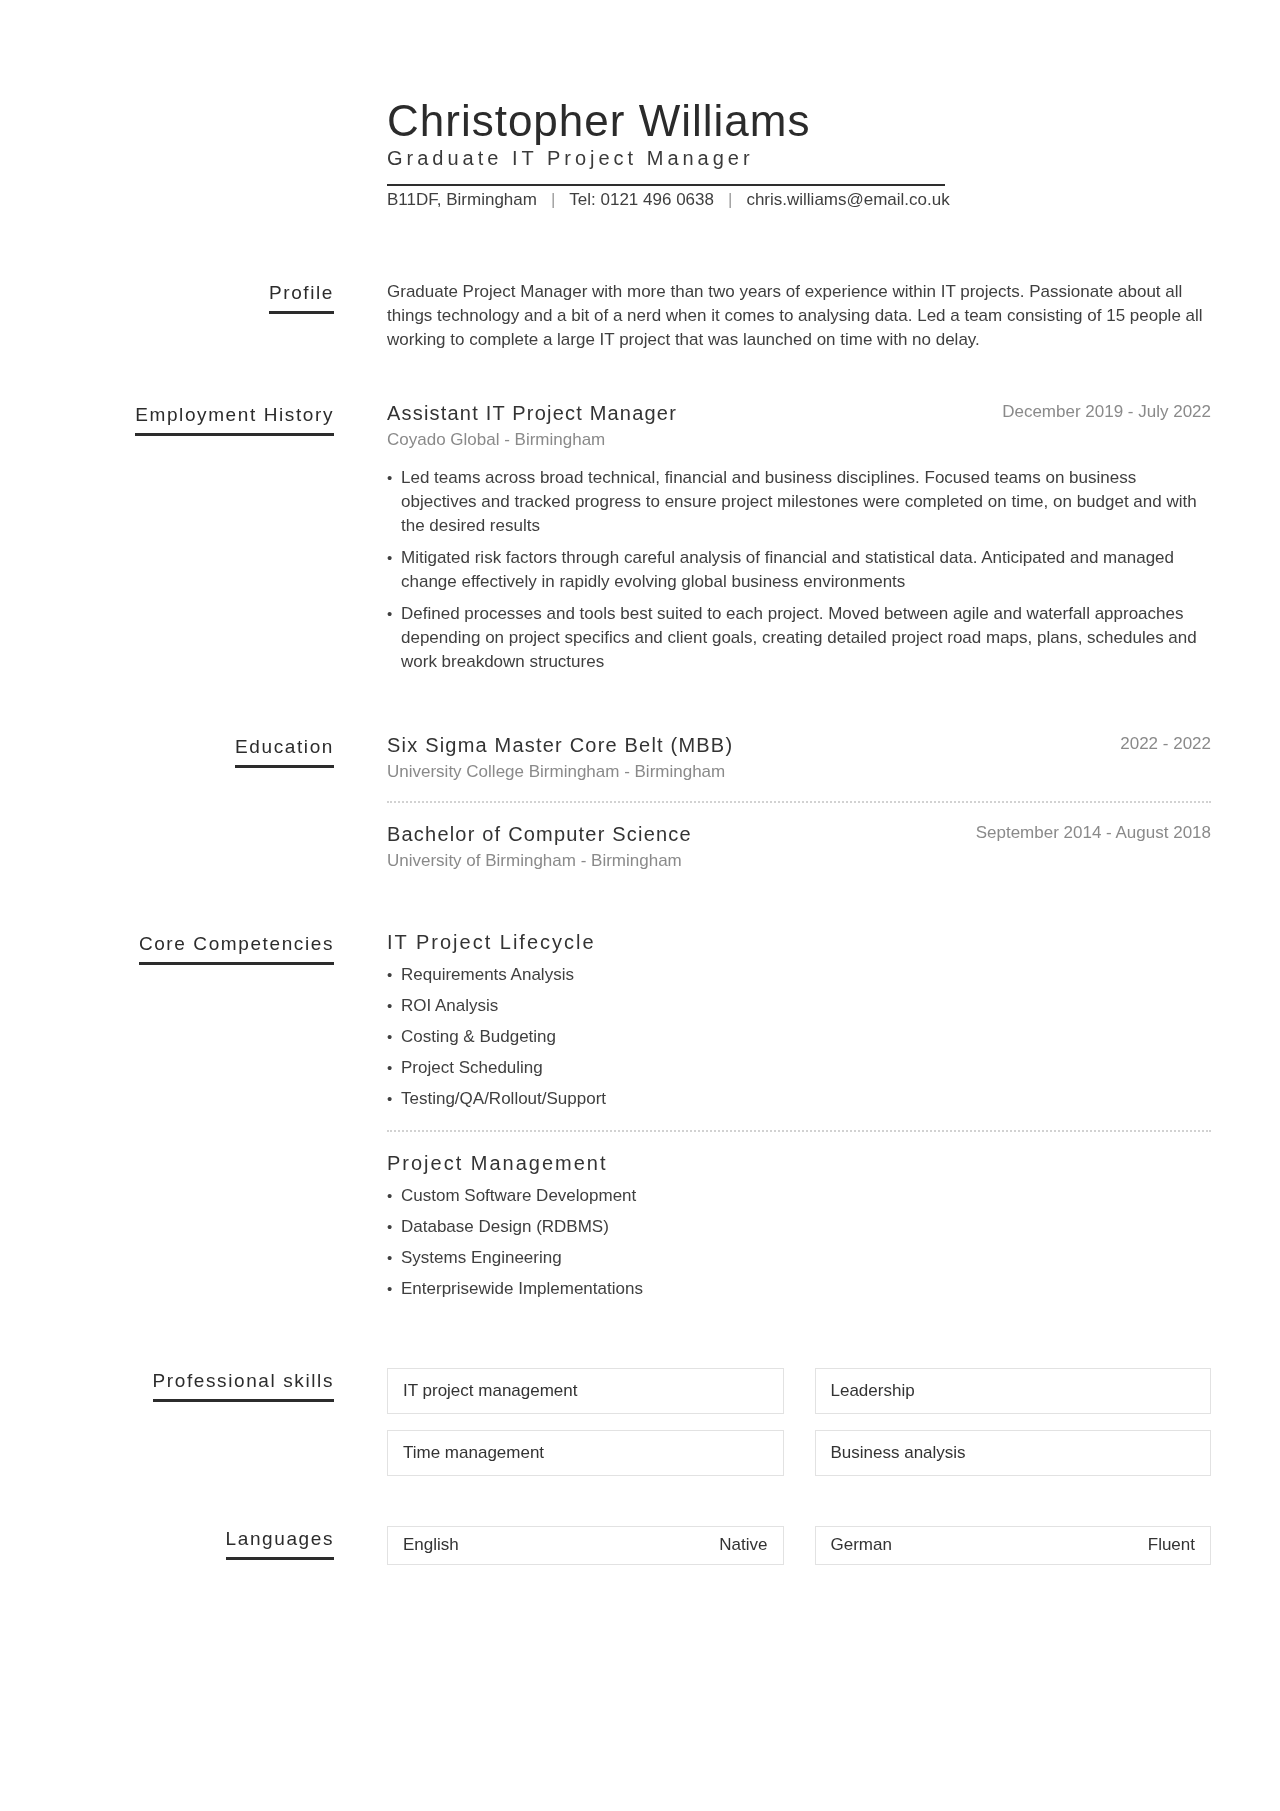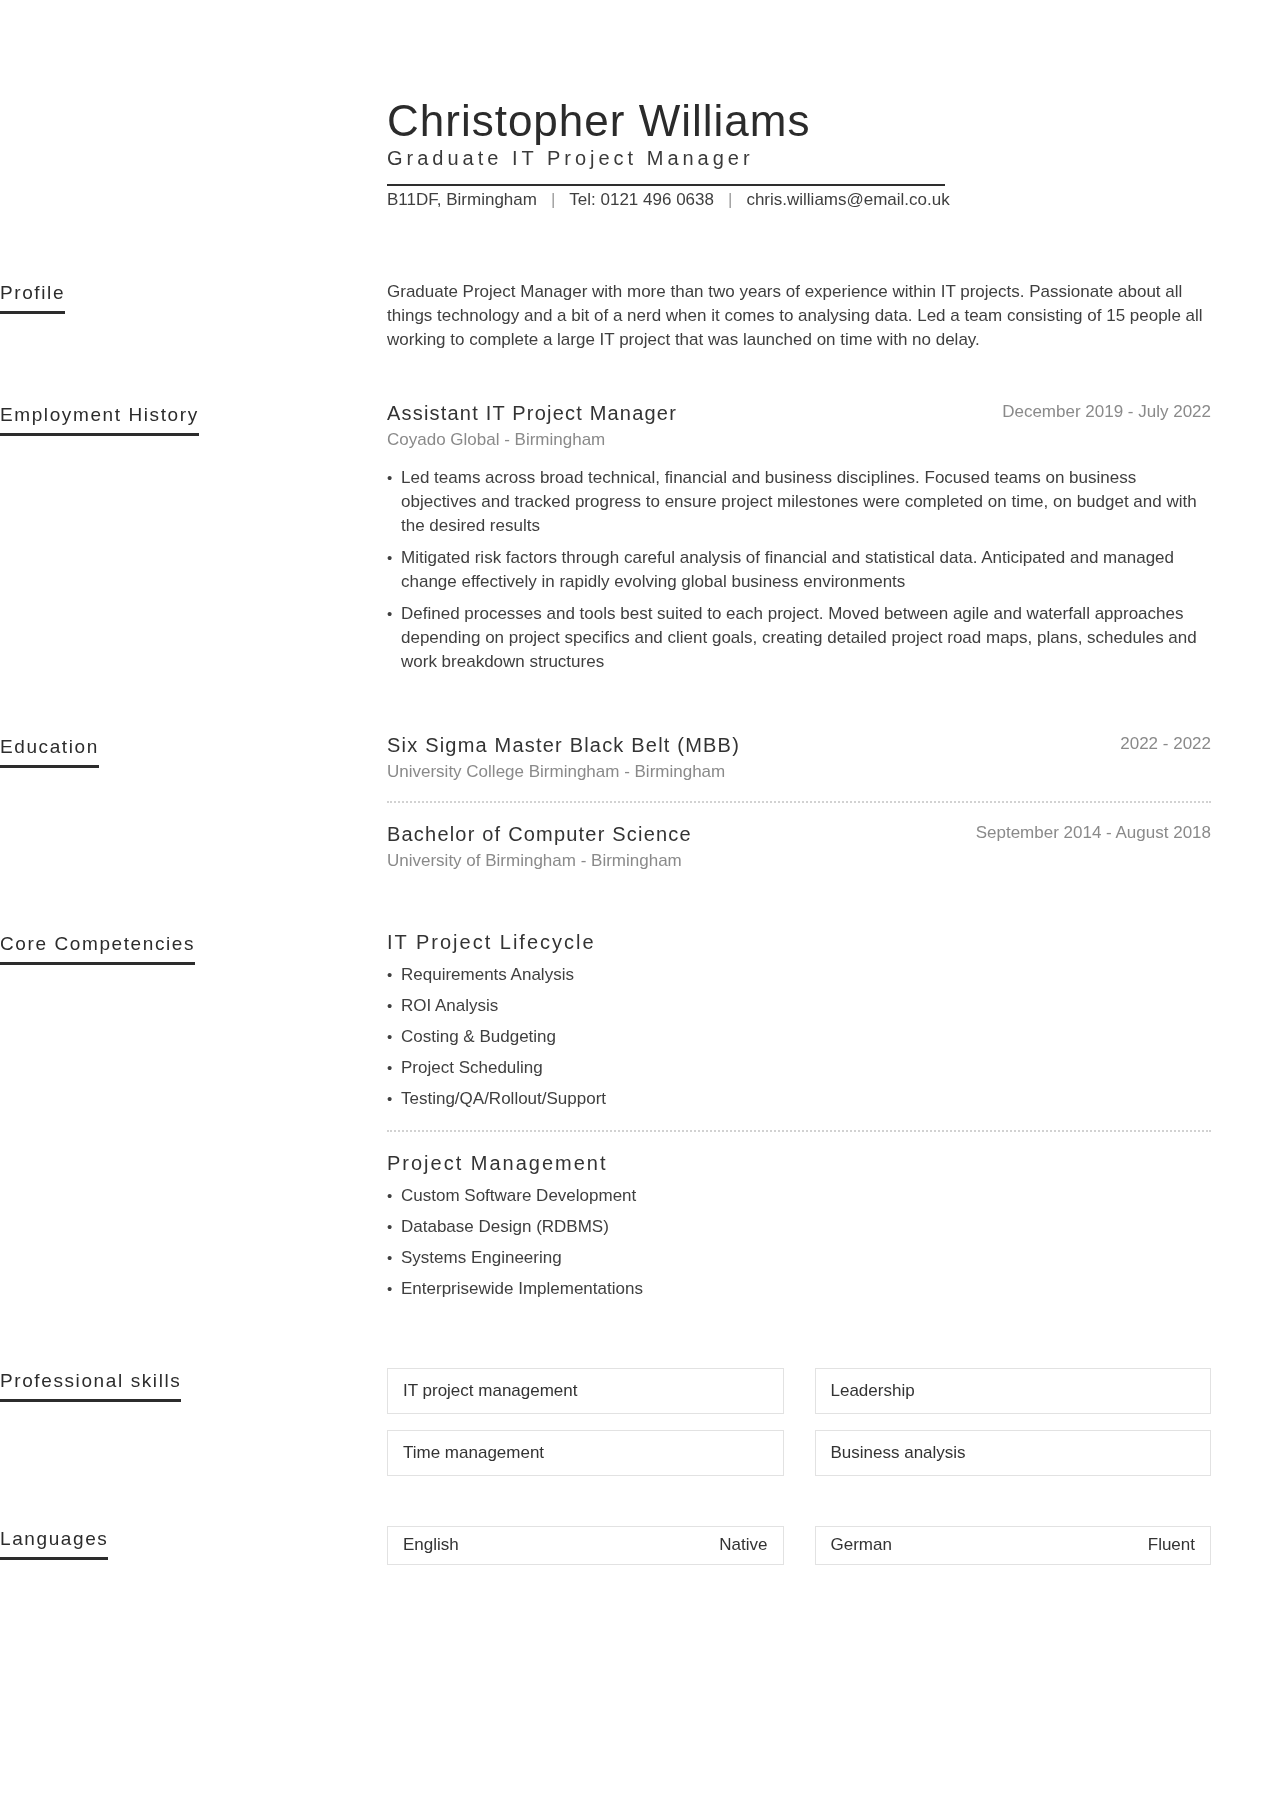--- a/index.html
+++ b/index.html
@@ -27,21 +27,21 @@
   .contact { margin-top:4px; font-size:17px; color:#3f3f3f; }
   .contact .sep { color:#9b9b9b; margin:0 14px; }
 
   
   .section {
     display:grid;
     grid-template-columns:334px 824px;
     column-gap:53px;
     align-items:start;
   }
-  .label-cell { text-align:left; padding-top:2px; }
+  .label-cell { text-align:right; padding-top:2px; }
   .section-label {
     display:inline-block;
     font-size:19px; color:#2c2c2c; letter-spacing:1.6px;
     padding-bottom:7px; border-bottom:3px solid #2c2c2c;
   }
 
   .m-profile   { margin-top:70px; }
   .m-employ    { margin-top:50px; }
   .m-edu       { margin-top:60px; }
   .m-comp      { margin-top:60px; }
@@ -128,21 +128,21 @@
     </div>
   </div>
 
   <div class="section m-edu">
     <div class="label-cell">
       <span class="section-label">Education</span>
     </div>
     <div>
       <div>
         <div class="entry-head">
-          <span class="entry-title">Six Sigma Master Black Belt (MBB)</span>
+          <span class="entry-title">Six Sigma Master Core Belt (MBB)</span>
           <span class="entry-dates">2022 - 2022</span>
         </div>
         <div class="entry-sub">University College Birmingham - Birmingham</div>
       </div>
       <hr class="dotted-rule">
       <div>
         <div class="entry-head">
           <span class="entry-title">Bachelor of Computer Science</span>
           <span class="entry-dates">September 2014 - August 2018</span>
         </div>

